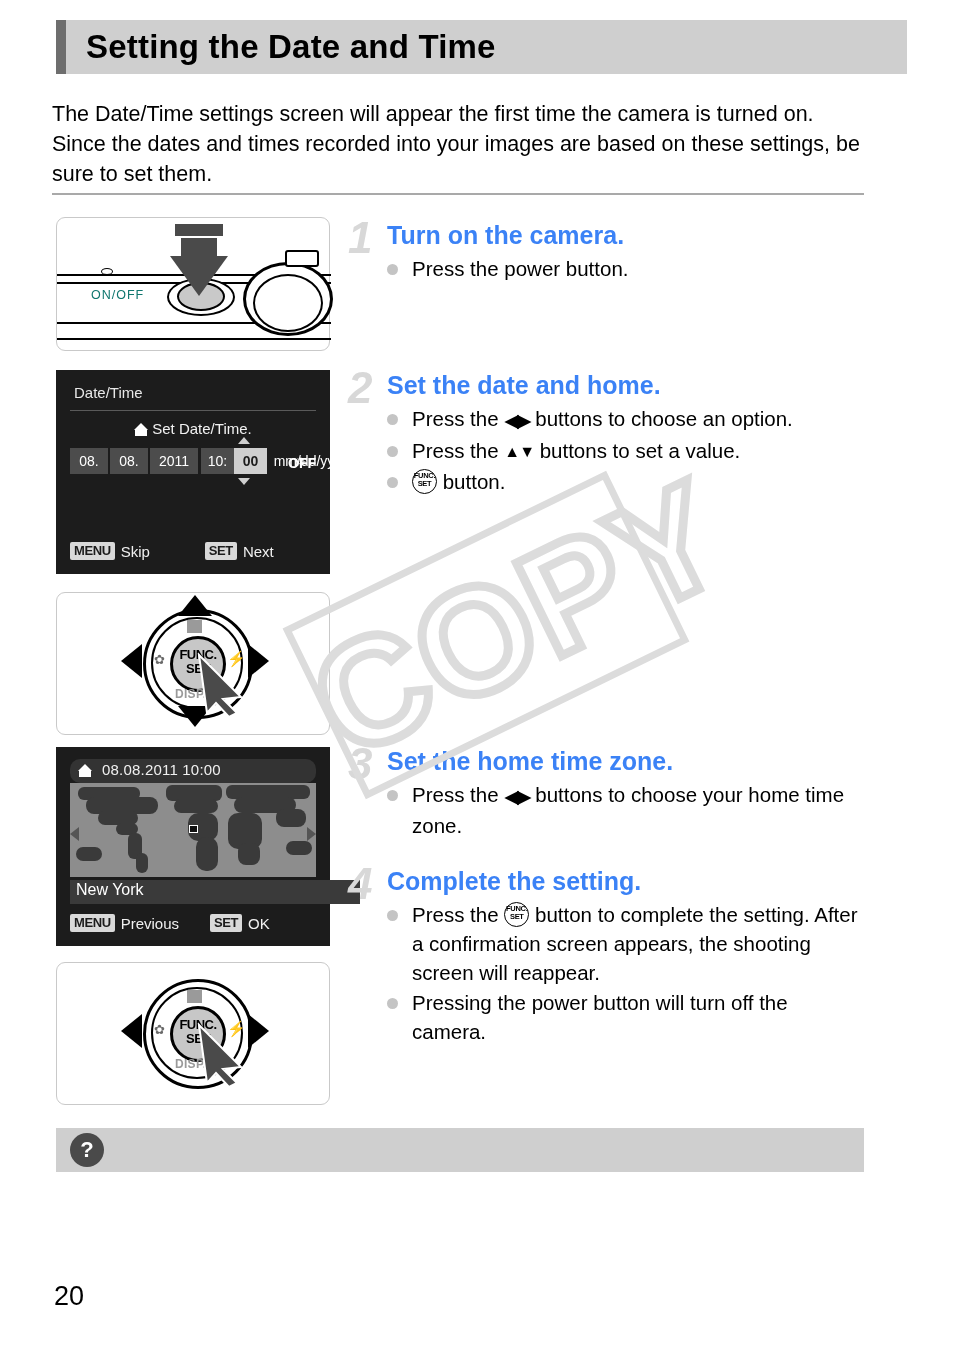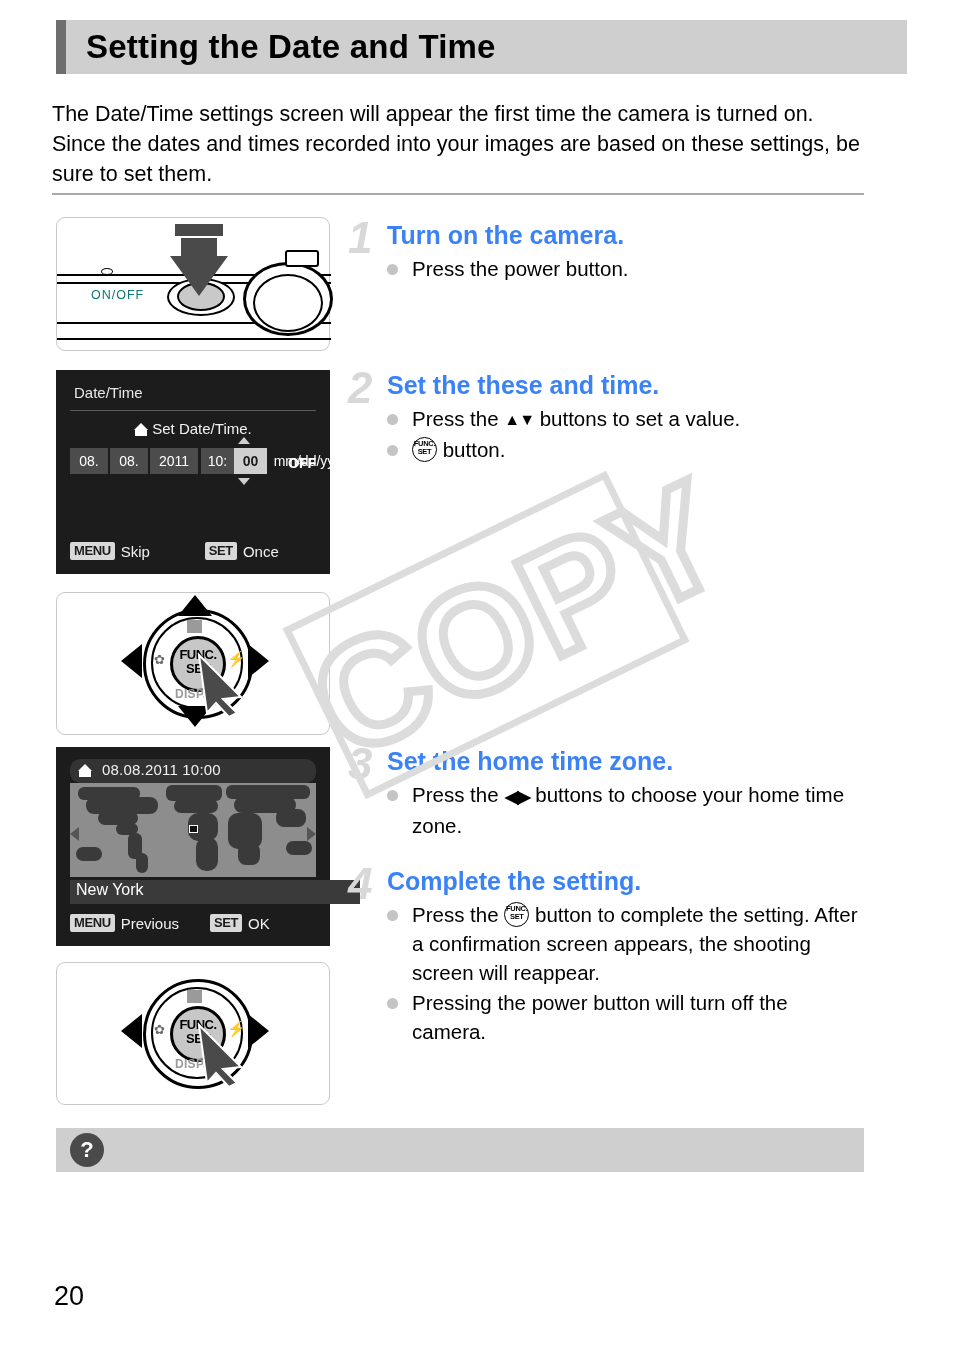--- a/index.html
+++ b/index.html
@@ -247,21 +247,21 @@
       <div class="fld hl" style="left:164px;width:33px;">00</div>
       <div class="fld pl" style="left:198px;width:72px;">mm/dd/yy</div>
       <div class="caret up" style="left:168px;top:-11px;"></div>
       <div class="caret dn" style="left:168px;top:30px;"></div>
       <div class="sun-ico">☼<em>OFF</em></div>
     </div>
 
     <div class="lcd-bottom">
       <span class="badge">MENU</span><span class="blabel">Skip</span>
       <span style="display:inline-block;width:46px;"></span>
-      <span class="badge">SET</span><span class="blabel">Once</span>
+      <span class="badge">SET</span><span class="blabel">Next</span>
     </div>
   </div>
 
   <div class="fig fig-outline dial-fig1">
     <div class="dial-ring" style="left:86px;top:16px;width:104px;height:104px;"></div>
     <div class="dial-ring2" style="left:94px;top:24px;width:88px;height:88px;"></div>
     <div class="dial-center" style="left:113px;top:43px;width:50px;height:50px;">
       <span class="d1">FUNC.</span>
       <span class="d2">SET</span>
     </div>
@@ -347,22 +347,26 @@
     <div class="bullets">
       <div class="bl">
         <span class="mk"><i class="dot"></i></span>
         <span>Press the power button.</span>
       </div>
     </div>
   </div>
 
   <div class="step" style="left:348px;top:366px;width:520px;">
     <div class="step-num">2</div>
-    <div class="step-head">Set the these and time.</div>
+    <div class="step-head">Set the date and home.</div>
     <div class="bullets">
+      <div class="bl">
+        <span class="mk"><i class="dot"></i></span>
+        <span>Press the </span><span class="lr-arrows">◀▶</span><span> buttons to choose an option.</span>
+      </div>
       <div class="bl">
         <span class="mk"><i class="dot"></i></span>
         <span>Press the </span><span class="ud-arrows">▲▼</span><span> buttons to set a value.</span>
       </div>
       <div class="bl">
         <span class="mk"><i class="dot"></i></span>
         <span class="funcset"><i class="f1">FUNC.</i><i class="f2">SET</i></span><span> button.</span>
       </div>
     </div>
   </div>

